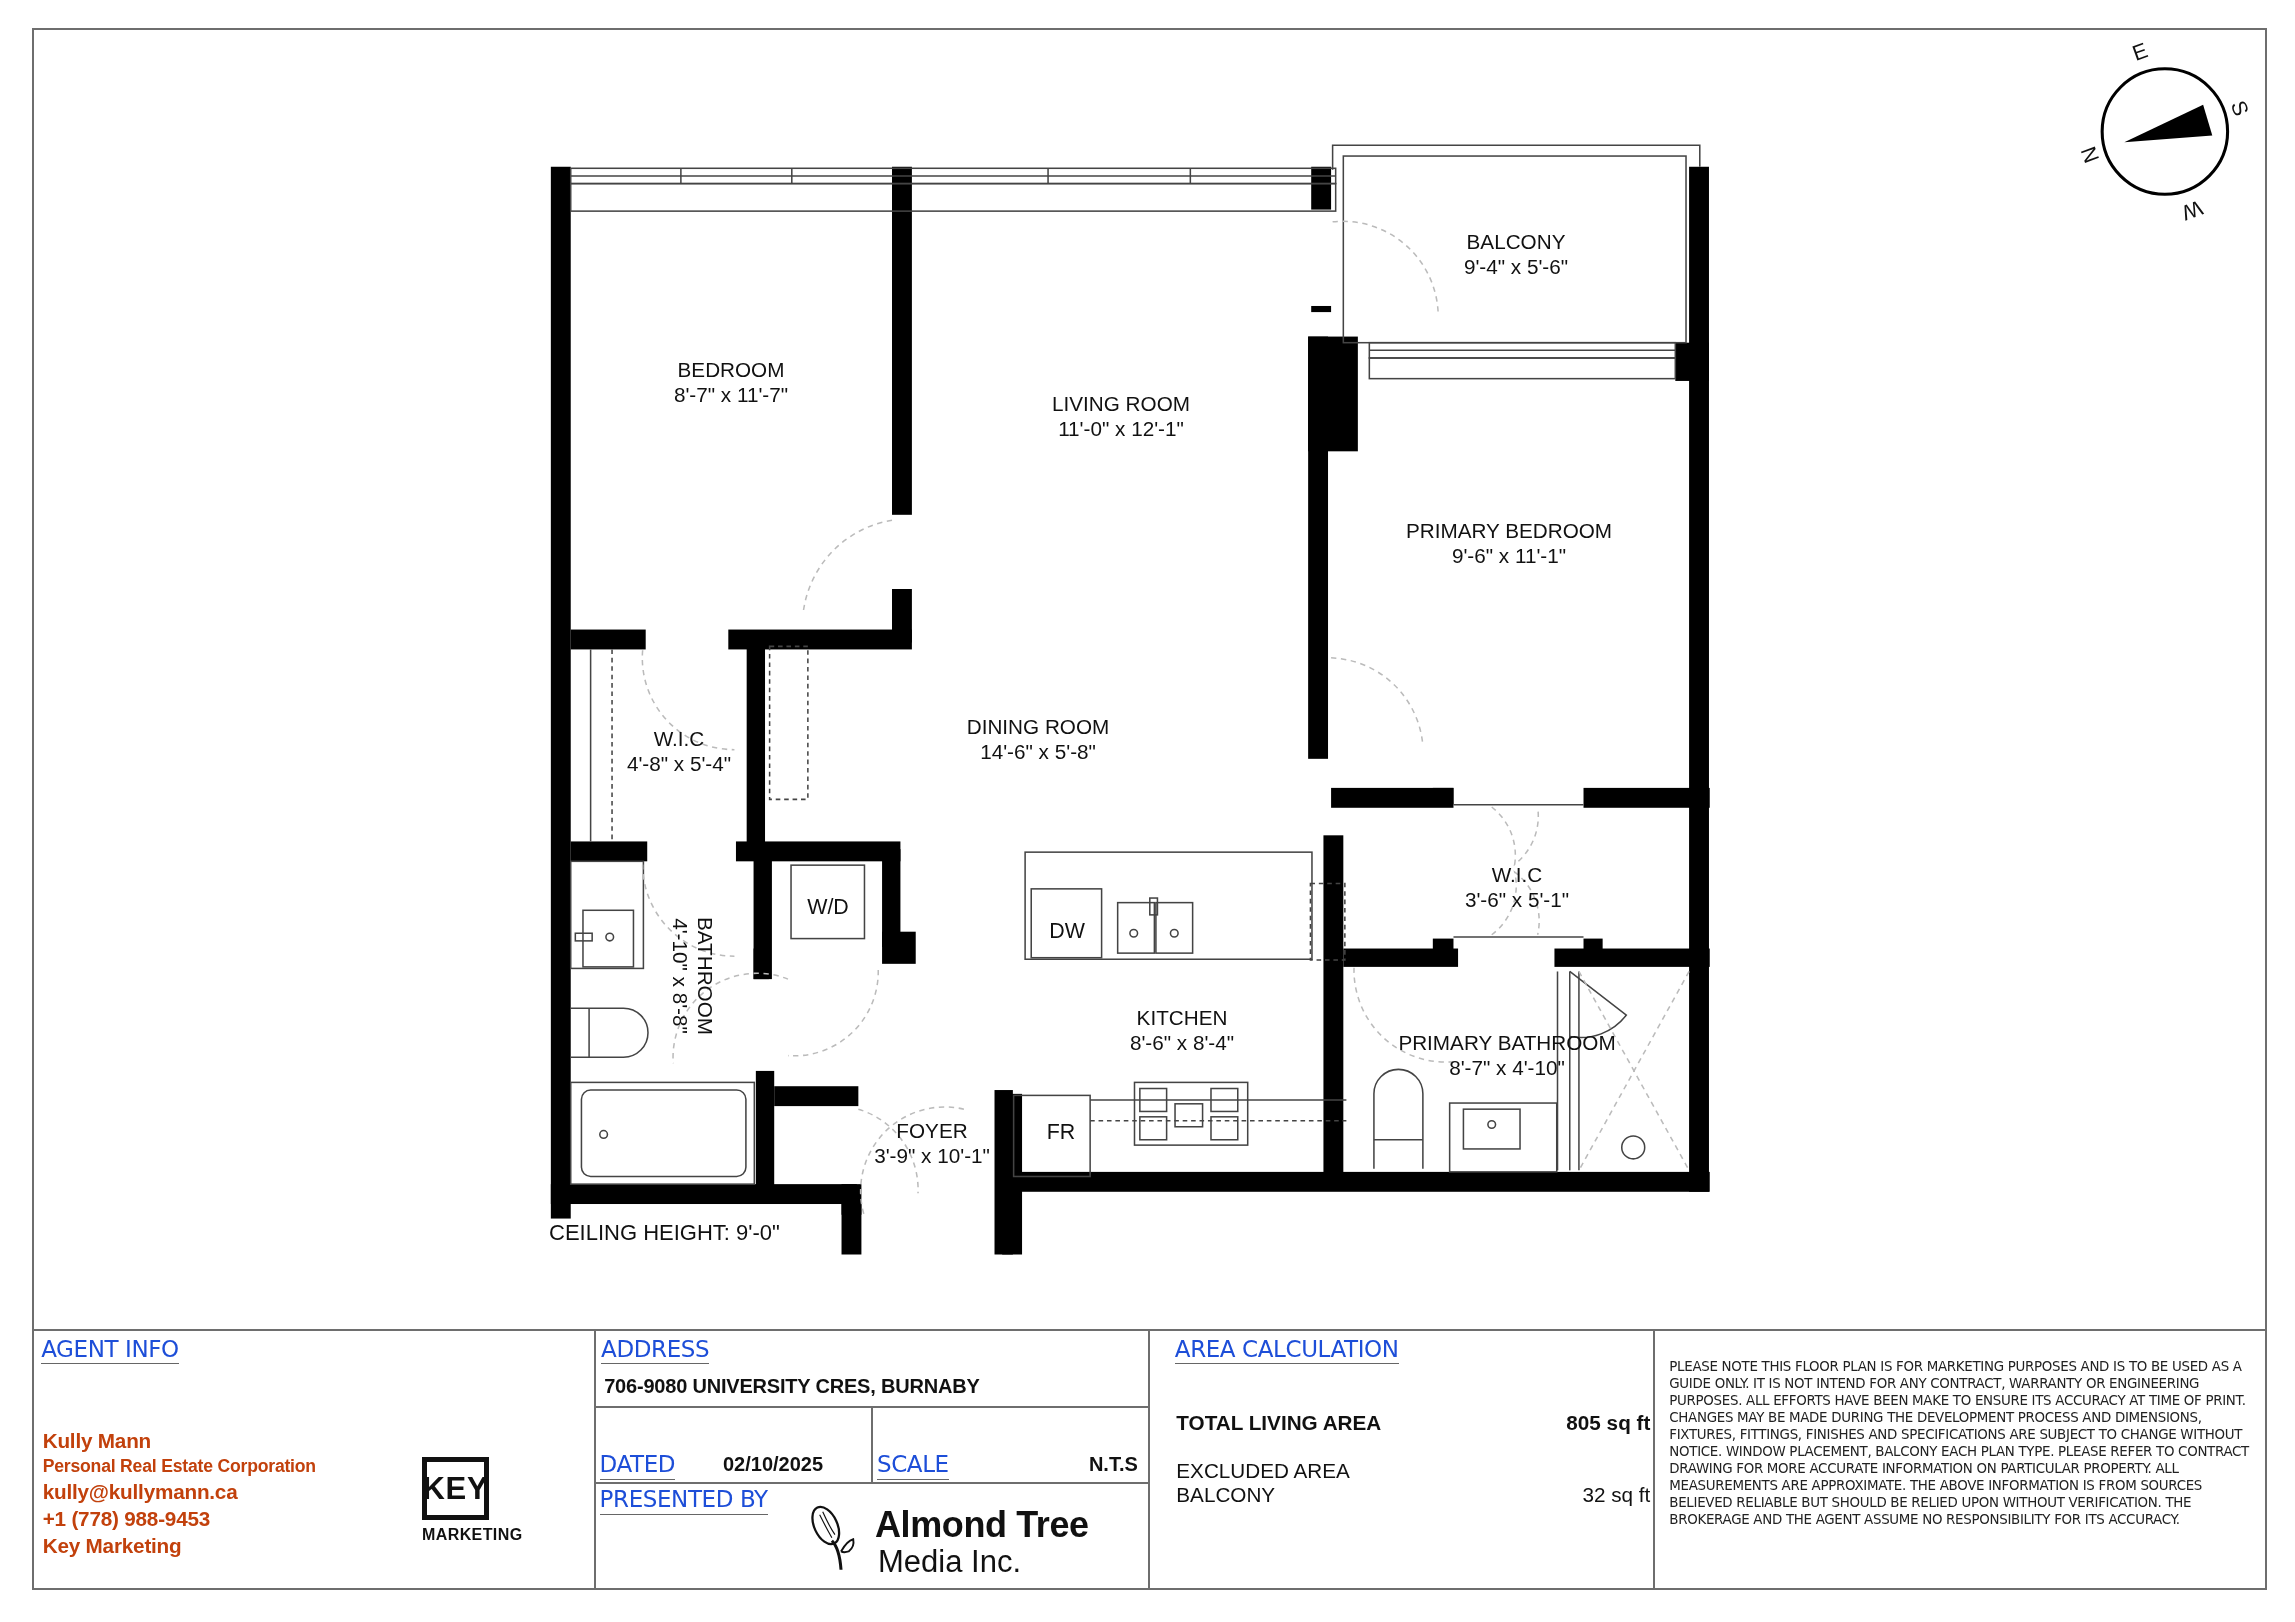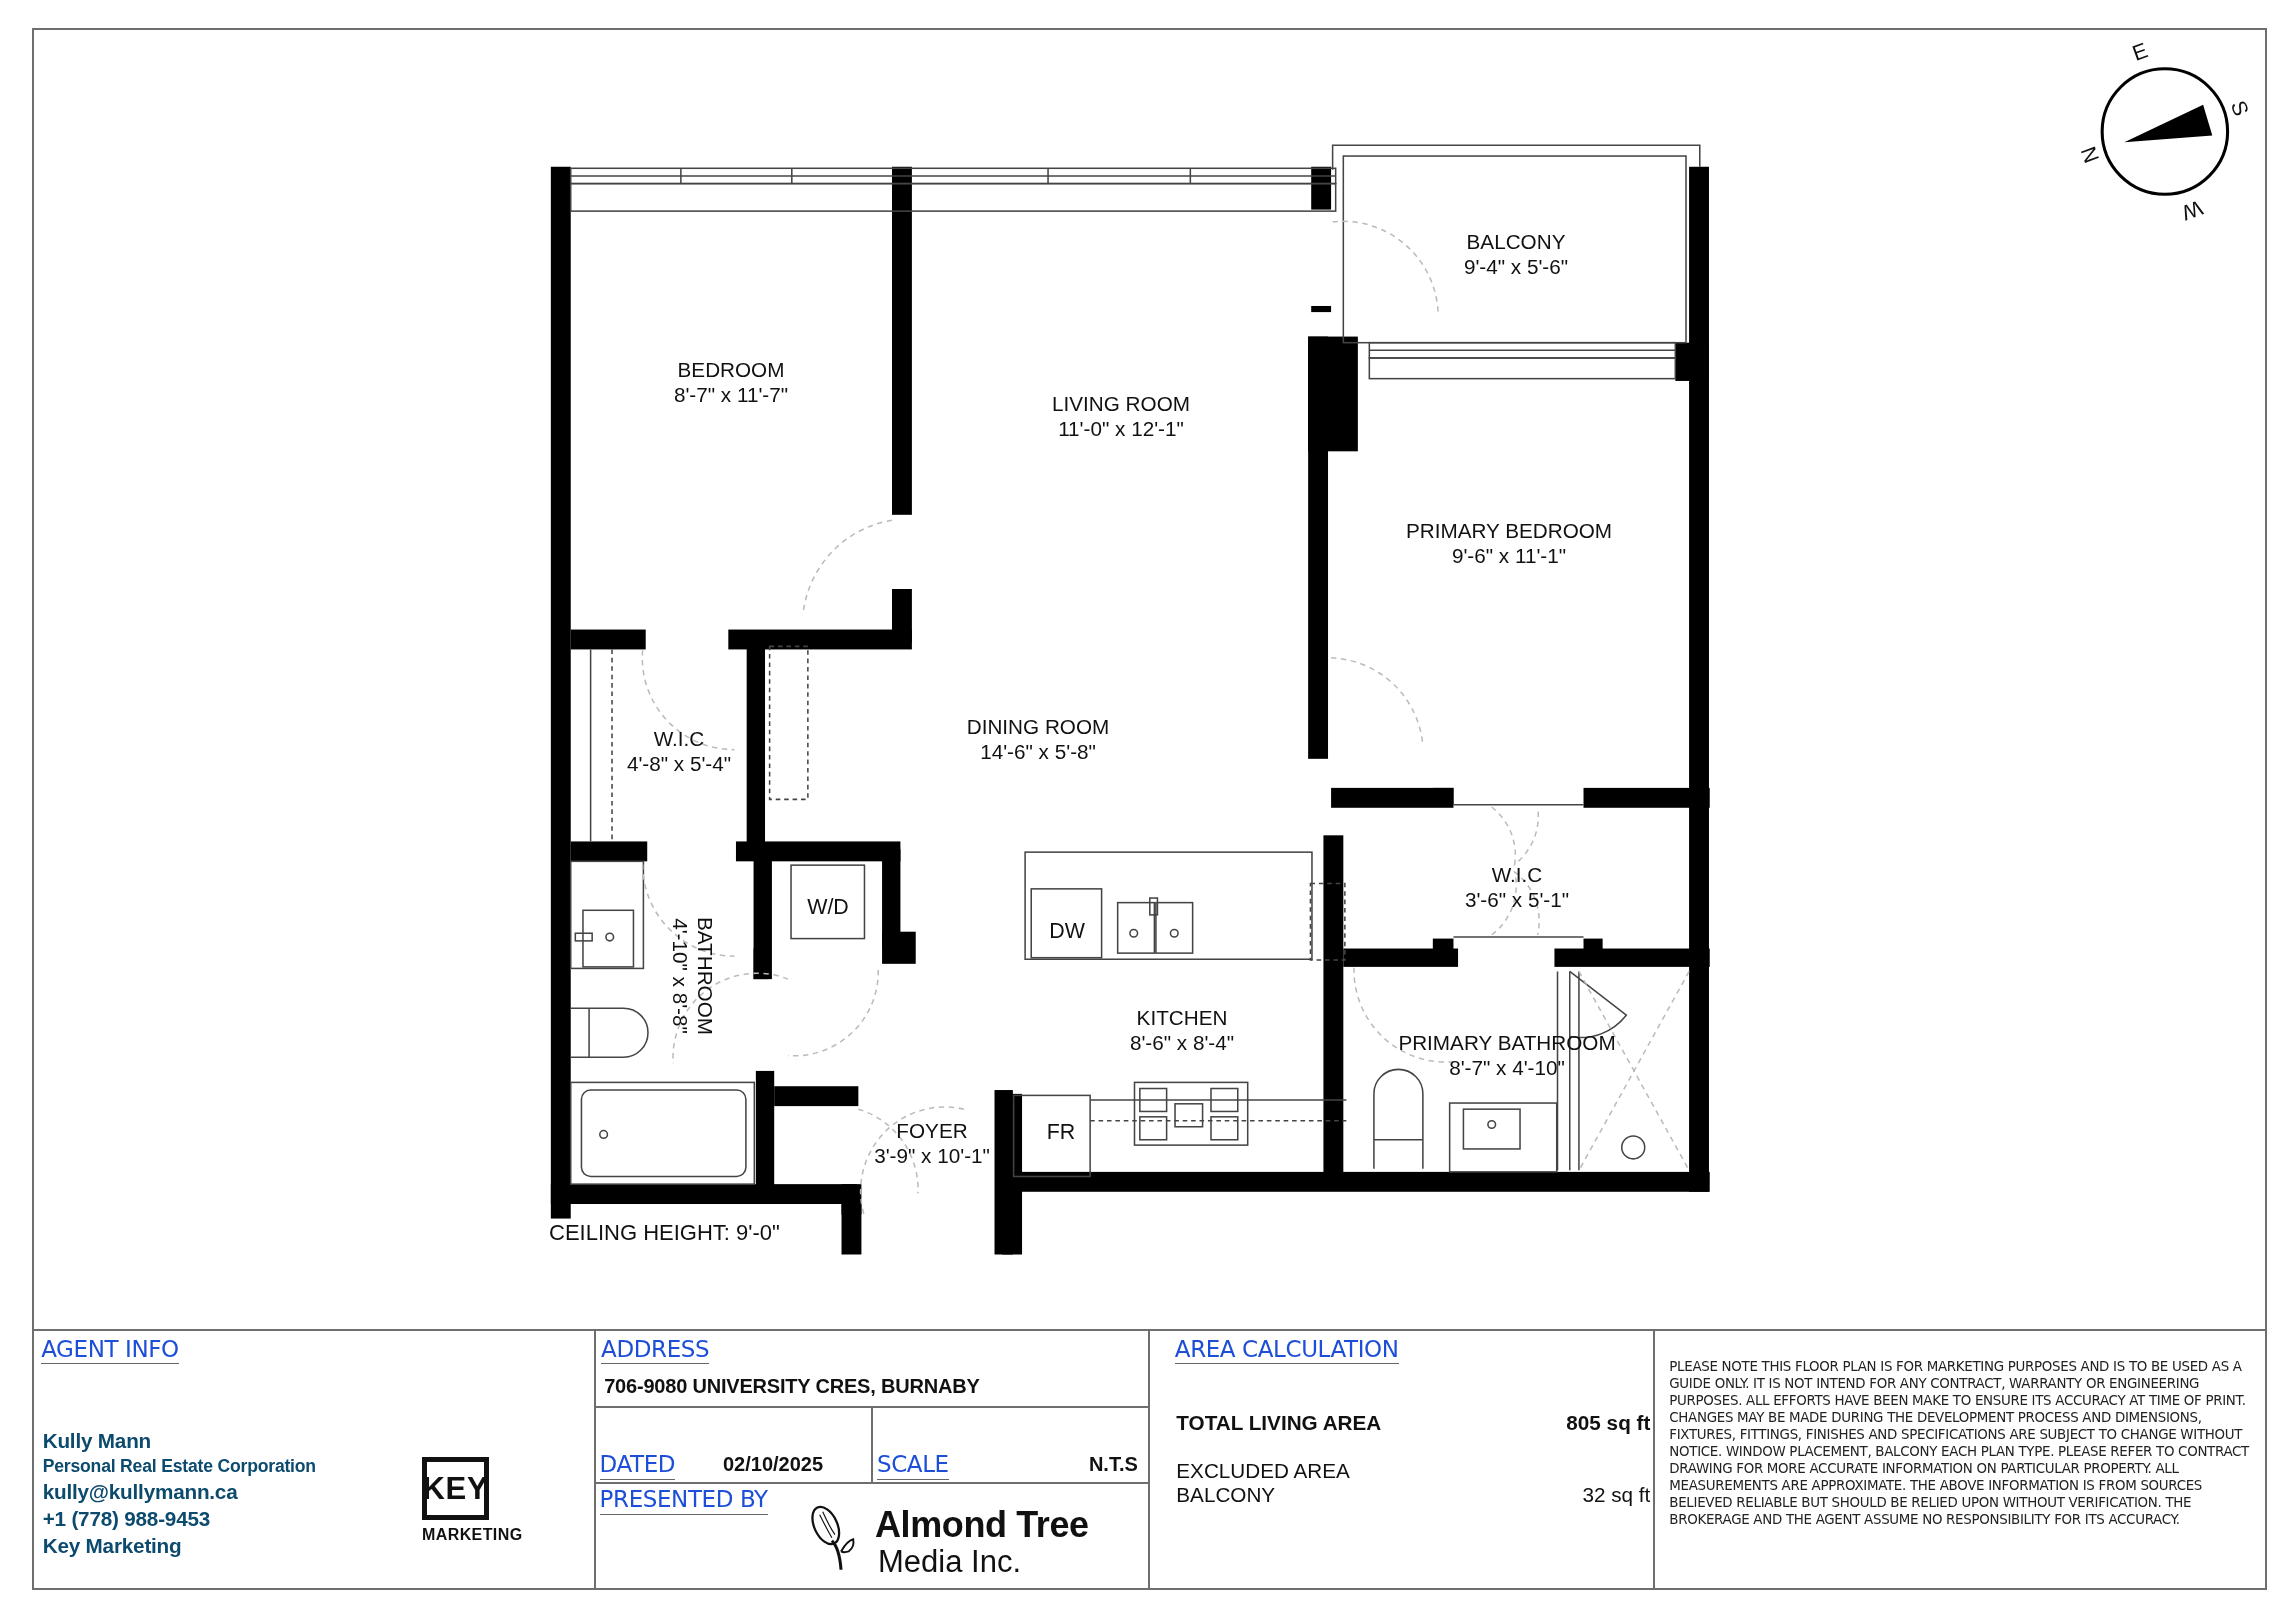--- a/index.html
+++ b/index.html
@@ -9,21 +9,21 @@
   .room-label { position:absolute; text-align:center; font-size:20.7px; line-height:24.5px; color:#111; white-space:nowrap; transform:translateX(-50%); }
   .room-label .dim { display:block; }
   .appl { position:absolute; font-size:21.4px; color:#111; transform:translate(-50%,-50%); }
   .ceiling { position:absolute; left:549px; top:1220px; font-size:22px; color:#111; }
   .compass-letter { position:absolute; font-size:21.4px; color:#111; }
   
   .footer { position:absolute; left:32px; top:1329px; width:2235px; height:261px; border-top:2.3px solid #6e6e6e; box-sizing:border-box; }
   .fcol { position:absolute; top:0; height:259px; box-sizing:border-box; }
   .fdiv { position:absolute; background:#6e6e6e; }
   .section-title { position:absolute; font-size:23px; color:#1d4ed8; border-bottom:1.5px solid #666; line-height:26px; padding-bottom:1.5px; font-family:"DejaVu Sans", sans-serif; font-weight:normal; letter-spacing:-0.4px; }
-  .agent-line { position:absolute; left:10.7px; font-weight:bold; color:#0c4a6e; white-space:nowrap; letter-spacing:-0.2px; }
+  .agent-line { position:absolute; left:10.7px; font-weight:bold; color:#c2410c; white-space:nowrap; letter-spacing:-0.2px; }
   .key-logo { position:absolute; left:390px; top:121px; width:70px; text-align:center; }
   .key-box { width:67px; height:63px; border:5.4px solid #111; box-sizing:border-box; display:flex; align-items:center; justify-content:center; font-weight:bold; font-size:31px; letter-spacing:0.8px; }
   .key-sub { font-weight:bold; font-size:16px; margin-top:6.1px; letter-spacing:0.4px; }
   .addr-text { position:absolute; left:15.3px; top:44px; font-size:20px; font-weight:bold; letter-spacing:-0.2px; }
   .val-bold { position:absolute; font-weight:bold; font-size:20px; }
   .almond { position:absolute; left:230px; top:174px; }
   .almond-name { position:absolute; left:66px; top:0px; font-size:36px; font-weight:bold; white-space:nowrap; letter-spacing:-0.4px; }
   .almond-sub { position:absolute; left:69px; top:40px; font-size:31px; white-space:nowrap; }
   .area-row { position:absolute; left:15.3px; width:474px; font-size:20.7px; }
   .area-row .lbl { position:absolute; left:0; }

